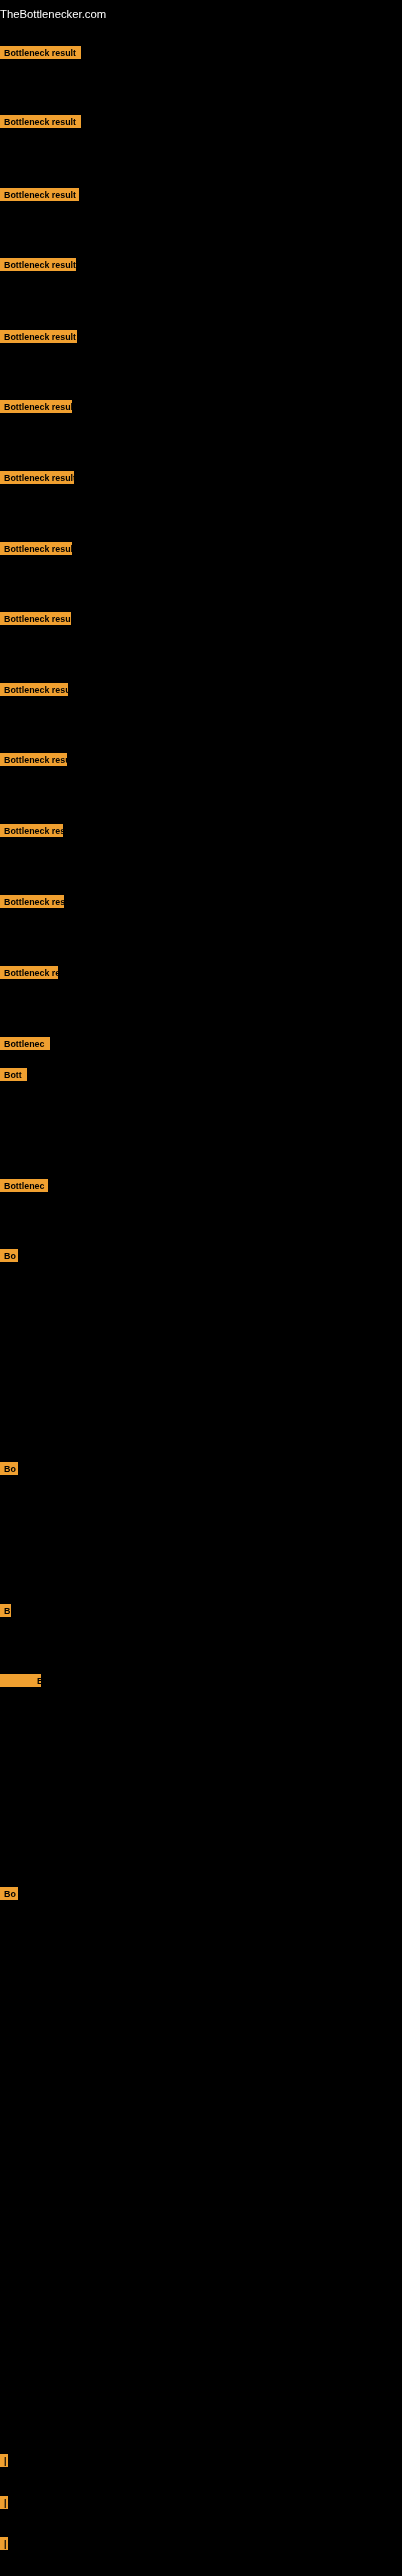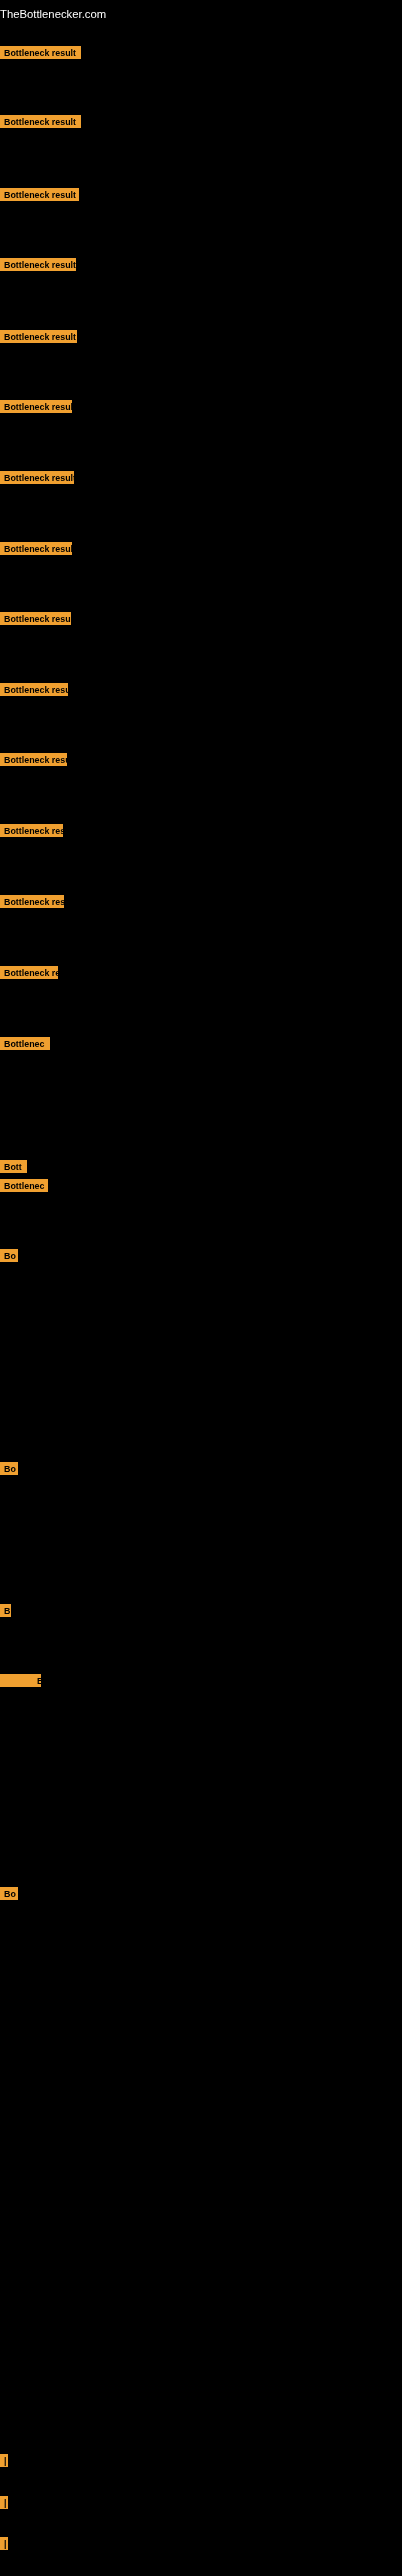--- a/index.html
+++ b/index.html
@@ -53,21 +53,21 @@
 <div class="bottleneck-badge" style="top: 400px; max-width: 72px; width: 72px;">Bottleneck resul</div>
 <div class="bottleneck-badge" style="top: 471px; max-width: 74px; width: 74px;">Bottleneck result</div>
 <div class="bottleneck-badge" style="top: 542px; max-width: 72px; width: 72px;">Bottleneck result</div>
 <div class="bottleneck-badge" style="top: 612px; max-width: 71px; width: 71px;">Bottleneck resul</div>
 <div class="bottleneck-badge" style="top: 683px; max-width: 68px; width: 68px;">Bottleneck resu</div>
 <div class="bottleneck-badge" style="top: 753px; max-width: 67px; width: 67px;">Bottleneck resu</div>
 <div class="bottleneck-badge" style="top: 824px; max-width: 63px; width: 63px;">Bottleneck res</div>
 <div class="bottleneck-badge" style="top: 895px; max-width: 64px; width: 64px;">Bottleneck resu</div>
 <div class="bottleneck-badge" style="top: 966px; max-width: 58px; width: 58px;">Bottleneck re</div>
 <div class="bottleneck-badge" style="top: 1037px; max-width: 50px; width: 50px;">Bottlenec</div>
-<div class="bottleneck-badge" style="top: 1160px; max-width: 27px; width: 27px;">Bott</div>
+<div class="bottleneck-badge" style="top: 1068px; max-width: 27px; width: 27px;">Bott</div>
 <div class="bottleneck-badge" style="top: 1179px; max-width: 48px; width: 48px;">Bottlenec</div>
 <div class="bottleneck-badge" style="top: 1249px; max-width: 17.7px; width: 17.7px;">Bo</div>
 <div class="bottleneck-badge" style="top: 1462px; max-width: 17.7px; width: 17.7px;">Bo</div>
 <div class="bottleneck-badge" style="top: 1604px; max-width: 11.3px; width: 11.3px;">B</div>
 <div class="bottleneck-badge" style="top: 1674px; max-width: 34px; width: 34px; padding-left: 37px;">Bottle</div>
 <div class="bottleneck-badge" style="top: 1887px; max-width: 17.7px; width: 17.7px;">Bo</div>
 <div class="bottleneck-badge" style="top: 2454px; max-width: 6.4px; width: 6.4px;">|</div>
 <div class="bottleneck-badge" style="top: 2496px; max-width: 6.4px; width: 6.4px;">|</div>
 <div class="bottleneck-badge" style="top: 2537px; max-width: 6.4px; width: 6.4px;">|</div>
 

